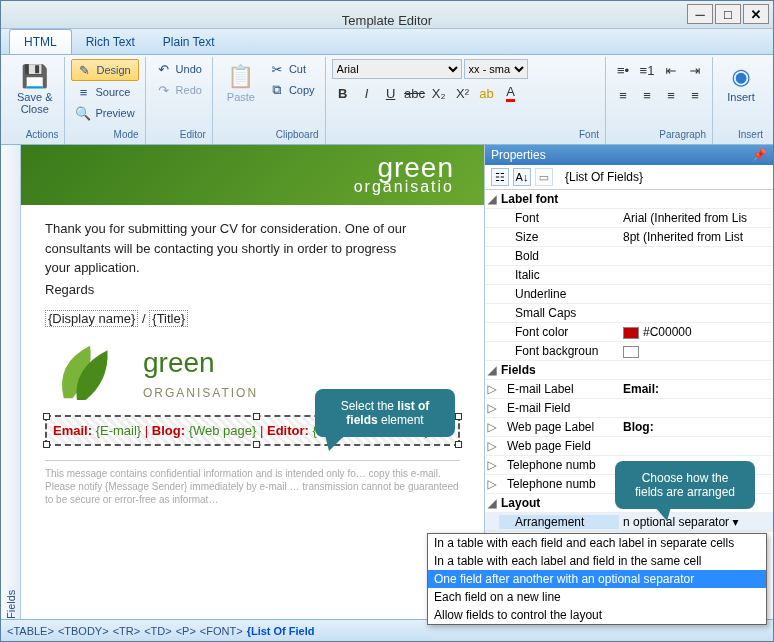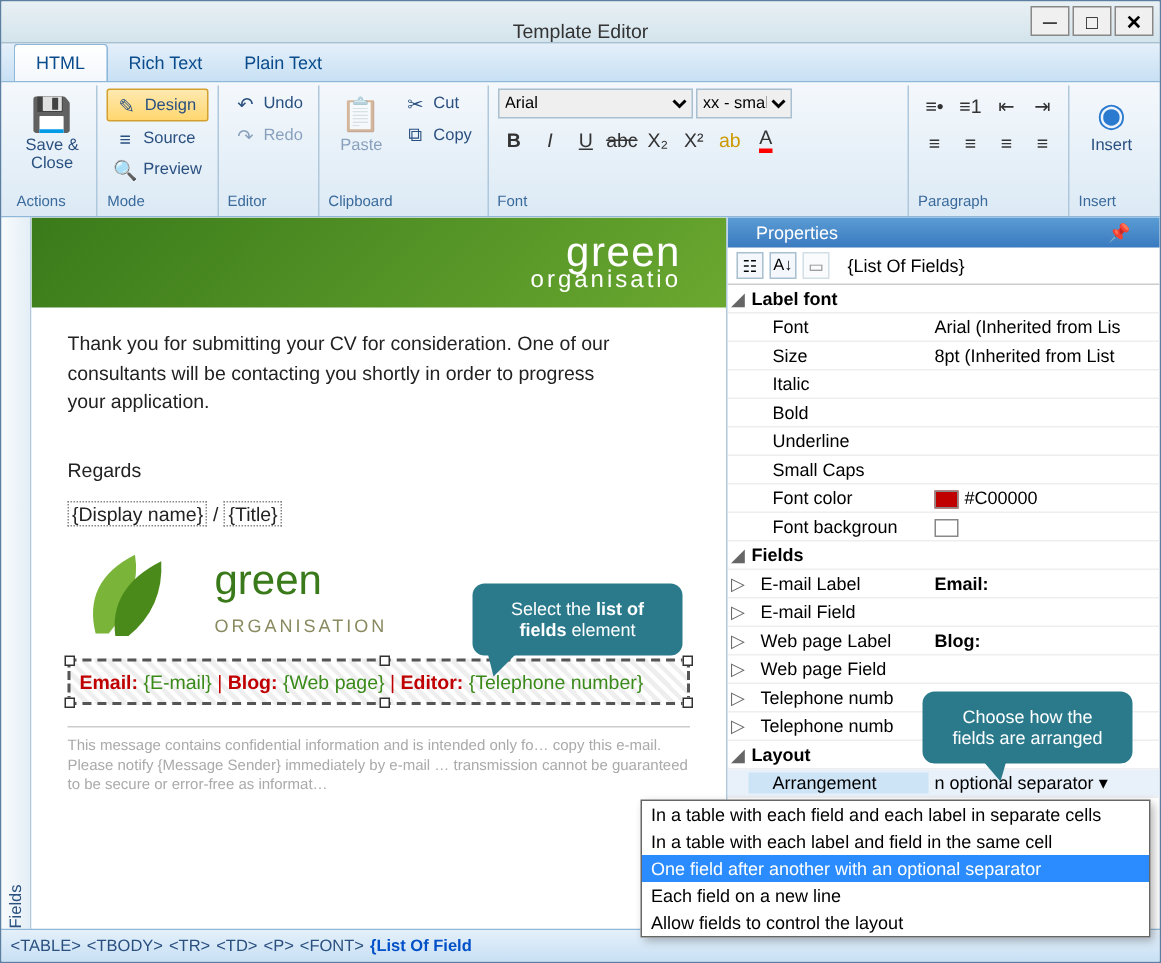--- a/index.html
+++ b/index.html
@@ -7,21 +7,21 @@
 .window{background:#fff;width:774px;height:642px;border:1px solid #5a7fa0;position:relative}
 .titlebar{height:28px;background:linear-gradient(#e8f0f4,#d4e4ec);display:flex;align-items:flex-end;justify-content:center;position:relative;border-bottom:1px solid #a8c0d0}
 .titlebar .title{font-size:13px;color:#333}
 .win-controls{position:absolute;right:4px;top:3px;display:flex;gap:2px}
 .win-btn{width:26px;height:20px;border:1px solid #888;background:#f0f0f0;display:flex;align-items:center;justify-content:center;font-size:13px;font-weight:bold;cursor:pointer}
 .tabs{height:26px;background:linear-gradient(#e4f0fa,#c8e0f4);display:flex;align-items:flex-end;padding-left:8px;border-bottom:1px solid #8fb8d8}
 .tab{padding:5px 14px;font-size:12px;color:#0a4b8c;cursor:pointer}
 .tab.active{background:linear-gradient(#fff,#f4f8fc);border:1px solid #8fb8d8;border-bottom:none;border-radius:3px 3px 0 0}
 .ribbon{height:90px;background:linear-gradient(#f4f8fc,#dceaf5);display:flex;border-bottom:1px solid #8fb8d8;padding:2px 4px 0 4px}
 .rgroup{border-right:1px solid #b0c8dc;padding:2px 6px;display:flex;flex-direction:column;justify-content:space-between}
-.rgroup-label{font-size:10px;color:#3a6a9c;text-align:left;padding-bottom:2px}
+.rgroup-label{font-size:10px;color:#3a6a9c;text-align:right;padding-bottom:2px}
 .big-btn{display:flex;flex-direction:column;align-items:center;justify-content:center;padding:4px 6px;cursor:pointer;border-radius:3px;min-width:44px}
 .big-btn .ico{width:28px;height:28px;display:flex;align-items:center;justify-content:center;font-size:22px}
 .big-btn .lbl{font-size:11px;text-align:center;color:#2a5080;line-height:1.1}
 .small-btn{display:flex;align-items:center;gap:4px;padding:2px 4px;cursor:pointer;font-size:11px;color:#2a5080;border-radius:2px}
 .small-btn.sel{background:linear-gradient(#ffe9b0,#ffd770);border:1px solid #d4a030}
 .sico{width:16px;height:16px;display:inline-flex;align-items:center;justify-content:center;font-size:13px}
 .col{display:flex;flex-direction:column;gap:1px}
 .row{display:flex;gap:2px;align-items:flex-end}
 select.ribbon-sel{font-size:11px;height:20px;border:1px solid #a8c0d0}
 .fmt-btn{width:22px;height:22px;border:1px solid transparent;display:flex;align-items:center;justify-content:center;cursor:pointer;font-size:13px;color:#333;border-radius:2px}
@@ -39,21 +39,21 @@
 .org-text .g{color:#3a7a1a;font-size:28px}
 .org-text .sub{color:#8a8a60;font-size:12px;letter-spacing:2px}
 .lof-box{border:2px dashed #555;background:repeating-linear-gradient(45deg,#eee,#eee 3px,#fff 3px,#fff 6px);padding:4px 6px;margin:6px 0;position:relative}
 .handle{position:absolute;width:7px;height:7px;background:#fff;border:1px solid #333}
 .disclaimer{font-size:10px;color:#aaa;border-top:1px solid #ccc;margin-top:14px;padding-top:6px;line-height:1.3}
 .callout{position:absolute;background:#2a7a8c;color:#fff;padding:10px 12px;border-radius:8px;font-size:12px;text-align:center;z-index:5;max-width:140px}
 .callout::after{content:"";position:absolute;width:0;height:0}
 .callout.c1{top:244px;left:294px}
 .callout.c1::after{bottom:-14px;left:10px;border-left:4px solid transparent;border-right:16px solid transparent;border-top:16px solid #2a7a8c}
 .properties{width:288px;display:flex;flex-direction:column;background:#fff}
-.prop-head{background:linear-gradient(#5a9cd4,#3a7ac0);color:#fff;font-size:12px;padding:3px 19px;display:flex;justify-content:space-between;align-items:flex-end}
+.prop-head{background:linear-gradient(#5a9cd4,#3a7ac0);color:#fff;font-size:12px;padding:3px 6px;display:flex;justify-content:space-between;align-items:flex-end}
 .prop-toolbar{display:flex;align-items:center;gap:4px;padding:3px 6px;border-bottom:1px solid #ccc}
 .prop-toolbar .sel-name{font-weight:normal;font-size:12px;margin-left:8px}
 .prop-grid{flex:1;overflow:auto;font-size:12px}
 .pg-row{display:flex;border-bottom:1px solid #eee;min-height:19px;align-items:center}
 .pg-exp{width:14px;text-align:center;color:#666;cursor:pointer}
 .pg-name{flex:0 0 120px;padding-left:2px}
 .pg-val{flex:1;padding-left:4px}
 .pg-cat{font-weight:bold}
 .pg-row.sel{background:#e8f0fa}
 .pg-row.sel .pg-name{background:#cde4f7}
@@ -208,21 +208,21 @@
 
     <div class="editor">
       <div class="banner">
         <div style="text-align:right;line-height:.9">
           <div style="font-size:28px;font-weight:300">green</div>
           <div style="font-size:16px;letter-spacing:2px">organisatio</div>
         </div>
       </div>
       <div class="body-text">
         <p style="max-width:380px">Thank you for submitting your CV for consideration. One of our consultants will be contacting you shortly in order to progress your application.</p>
-        <p style="margin-top:26px">Regards</p>
+        <p style="margin-top:2px">Regards</p>
         <p style="margin-top:10px">
           <span class="field-token">{Display name}</span><span> / </span><span class="field-token">{Title}</span>
         </p>
         <div class="logo-row">
           <div class="leaf">
             <svg viewBox="0 0 100 80">
                 <path d="M20 70 Q10 30 50 10 Q55 40 30 70 Z" fill="#7ab53a"></path>
                 <path d="M35 72 Q30 35 70 15 Q72 50 45 72 Z" fill="#4a8a1a"></path>
               </svg>
           </div>
@@ -272,26 +272,26 @@
             <span class="pg-name" style="padding-left:16px">Font</span>
             <span class="pg-val">Arial (Inherited from Lis</span>
           </div>
         <div class="pg-row">
             <span class="pg-exp"></span>
             <span class="pg-name" style="padding-left:16px">Size</span>
             <span class="pg-val">8pt (Inherited from List</span>
           </div>
         <div class="pg-row">
             <span class="pg-exp"></span>
+            <span class="pg-name" style="padding-left:16px">Bold</span>
+            <span class="pg-val"></span>
+          </div>
+        <div class="pg-row">
+            <span class="pg-exp"></span>
             <span class="pg-name" style="padding-left:16px">Italic</span>
-            <span class="pg-val"></span>
-          </div>
-        <div class="pg-row">
-            <span class="pg-exp"></span>
-            <span class="pg-name" style="padding-left:16px">Bold</span>
             <span class="pg-val"></span>
           </div>
         <div class="pg-row">
             <span class="pg-exp"></span>
             <span class="pg-name" style="padding-left:16px">Underline</span>
             <span class="pg-val"></span>
           </div>
         <div class="pg-row">
             <span class="pg-exp"></span>
             <span class="pg-name" style="padding-left:16px">Small Caps</span>

